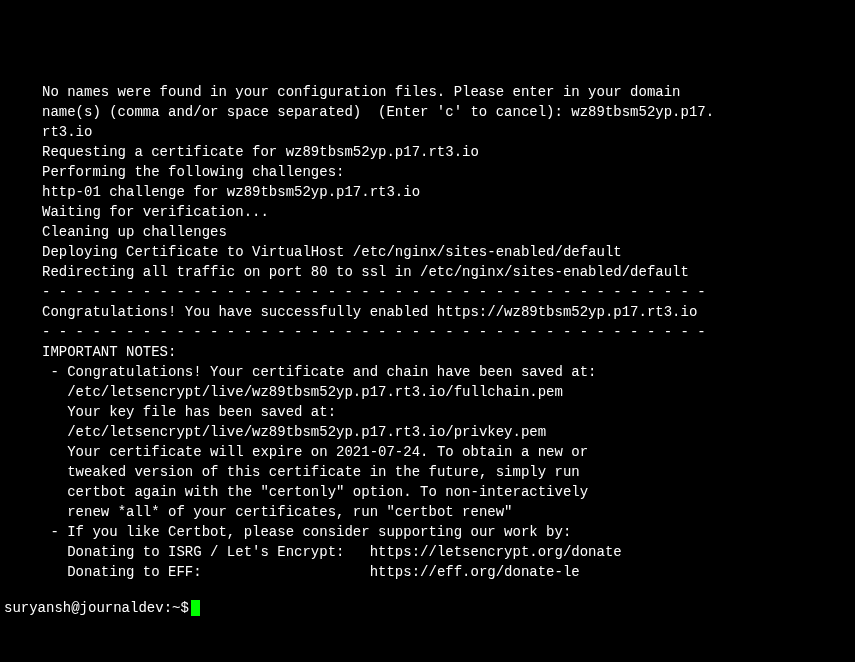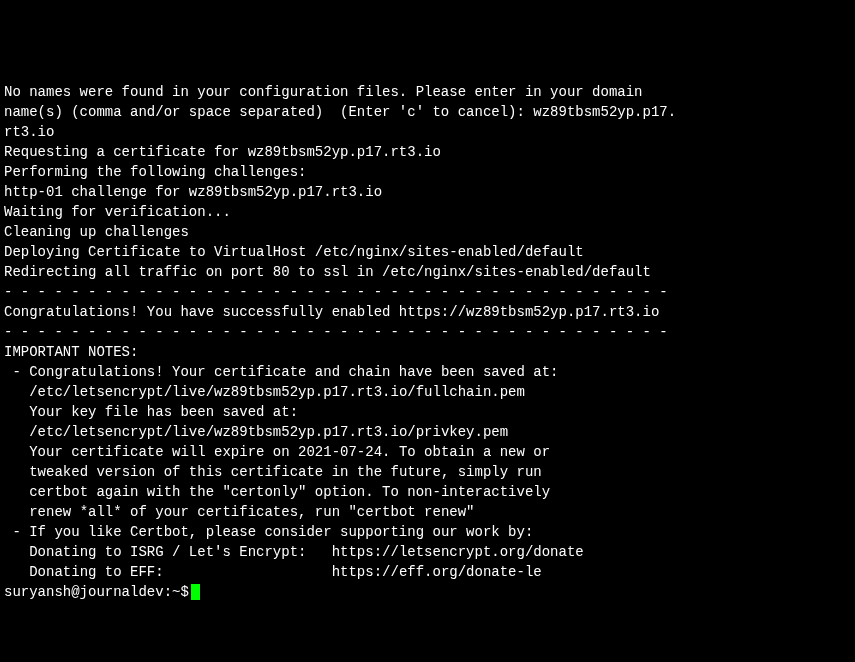--- a/index.html
+++ b/index.html
@@ -11,24 +11,26 @@
       margin: 0;
       padding: 2px 4px;
       white-space: pre-wrap;
       width: 855px;
       height: 662px;
       box-sizing: border-box;
       overflow: hidden;
     }
     .line {
       display: block;
+      margin-left: 38px;
     }
     .prompt-line {
       display: flex;
       align-items: center;
+      margin-top: 16px;
     }
     .cursor {
       display: inline-block;
       width: 9px;
       height: 16px;
       background-color: #00ff00;
       margin-left: 2px;
     }
   </style>
 </head>

